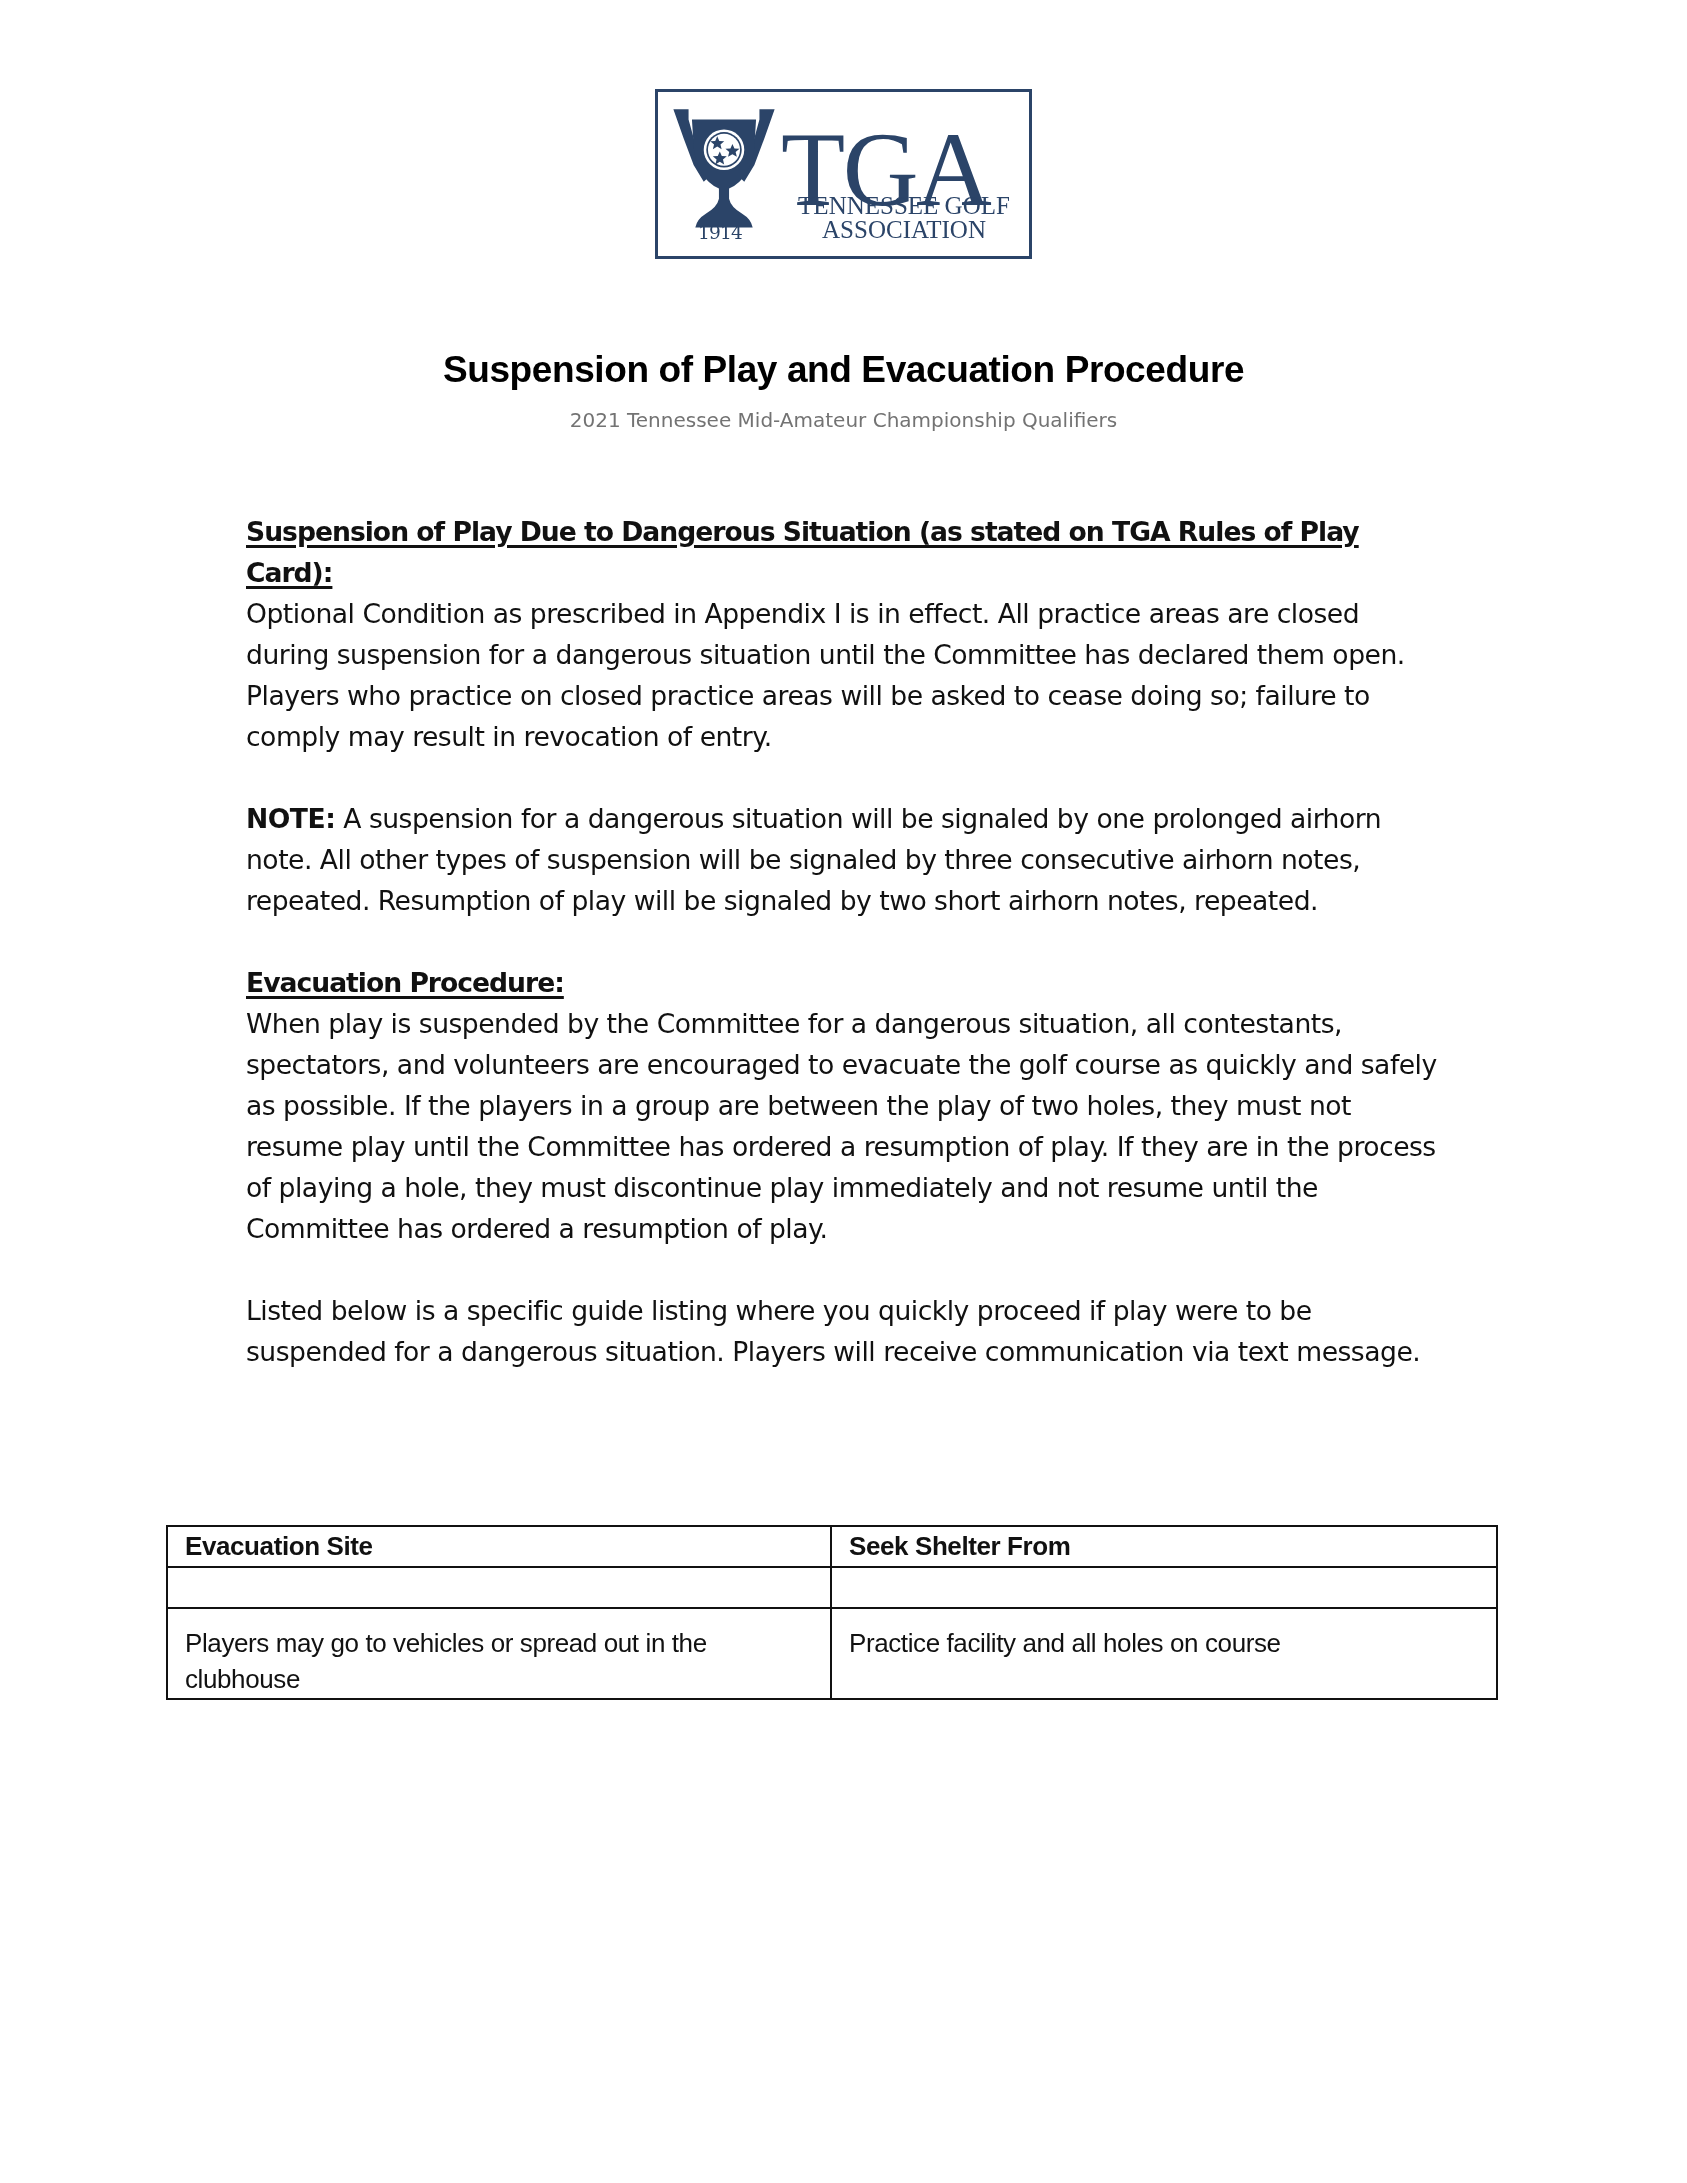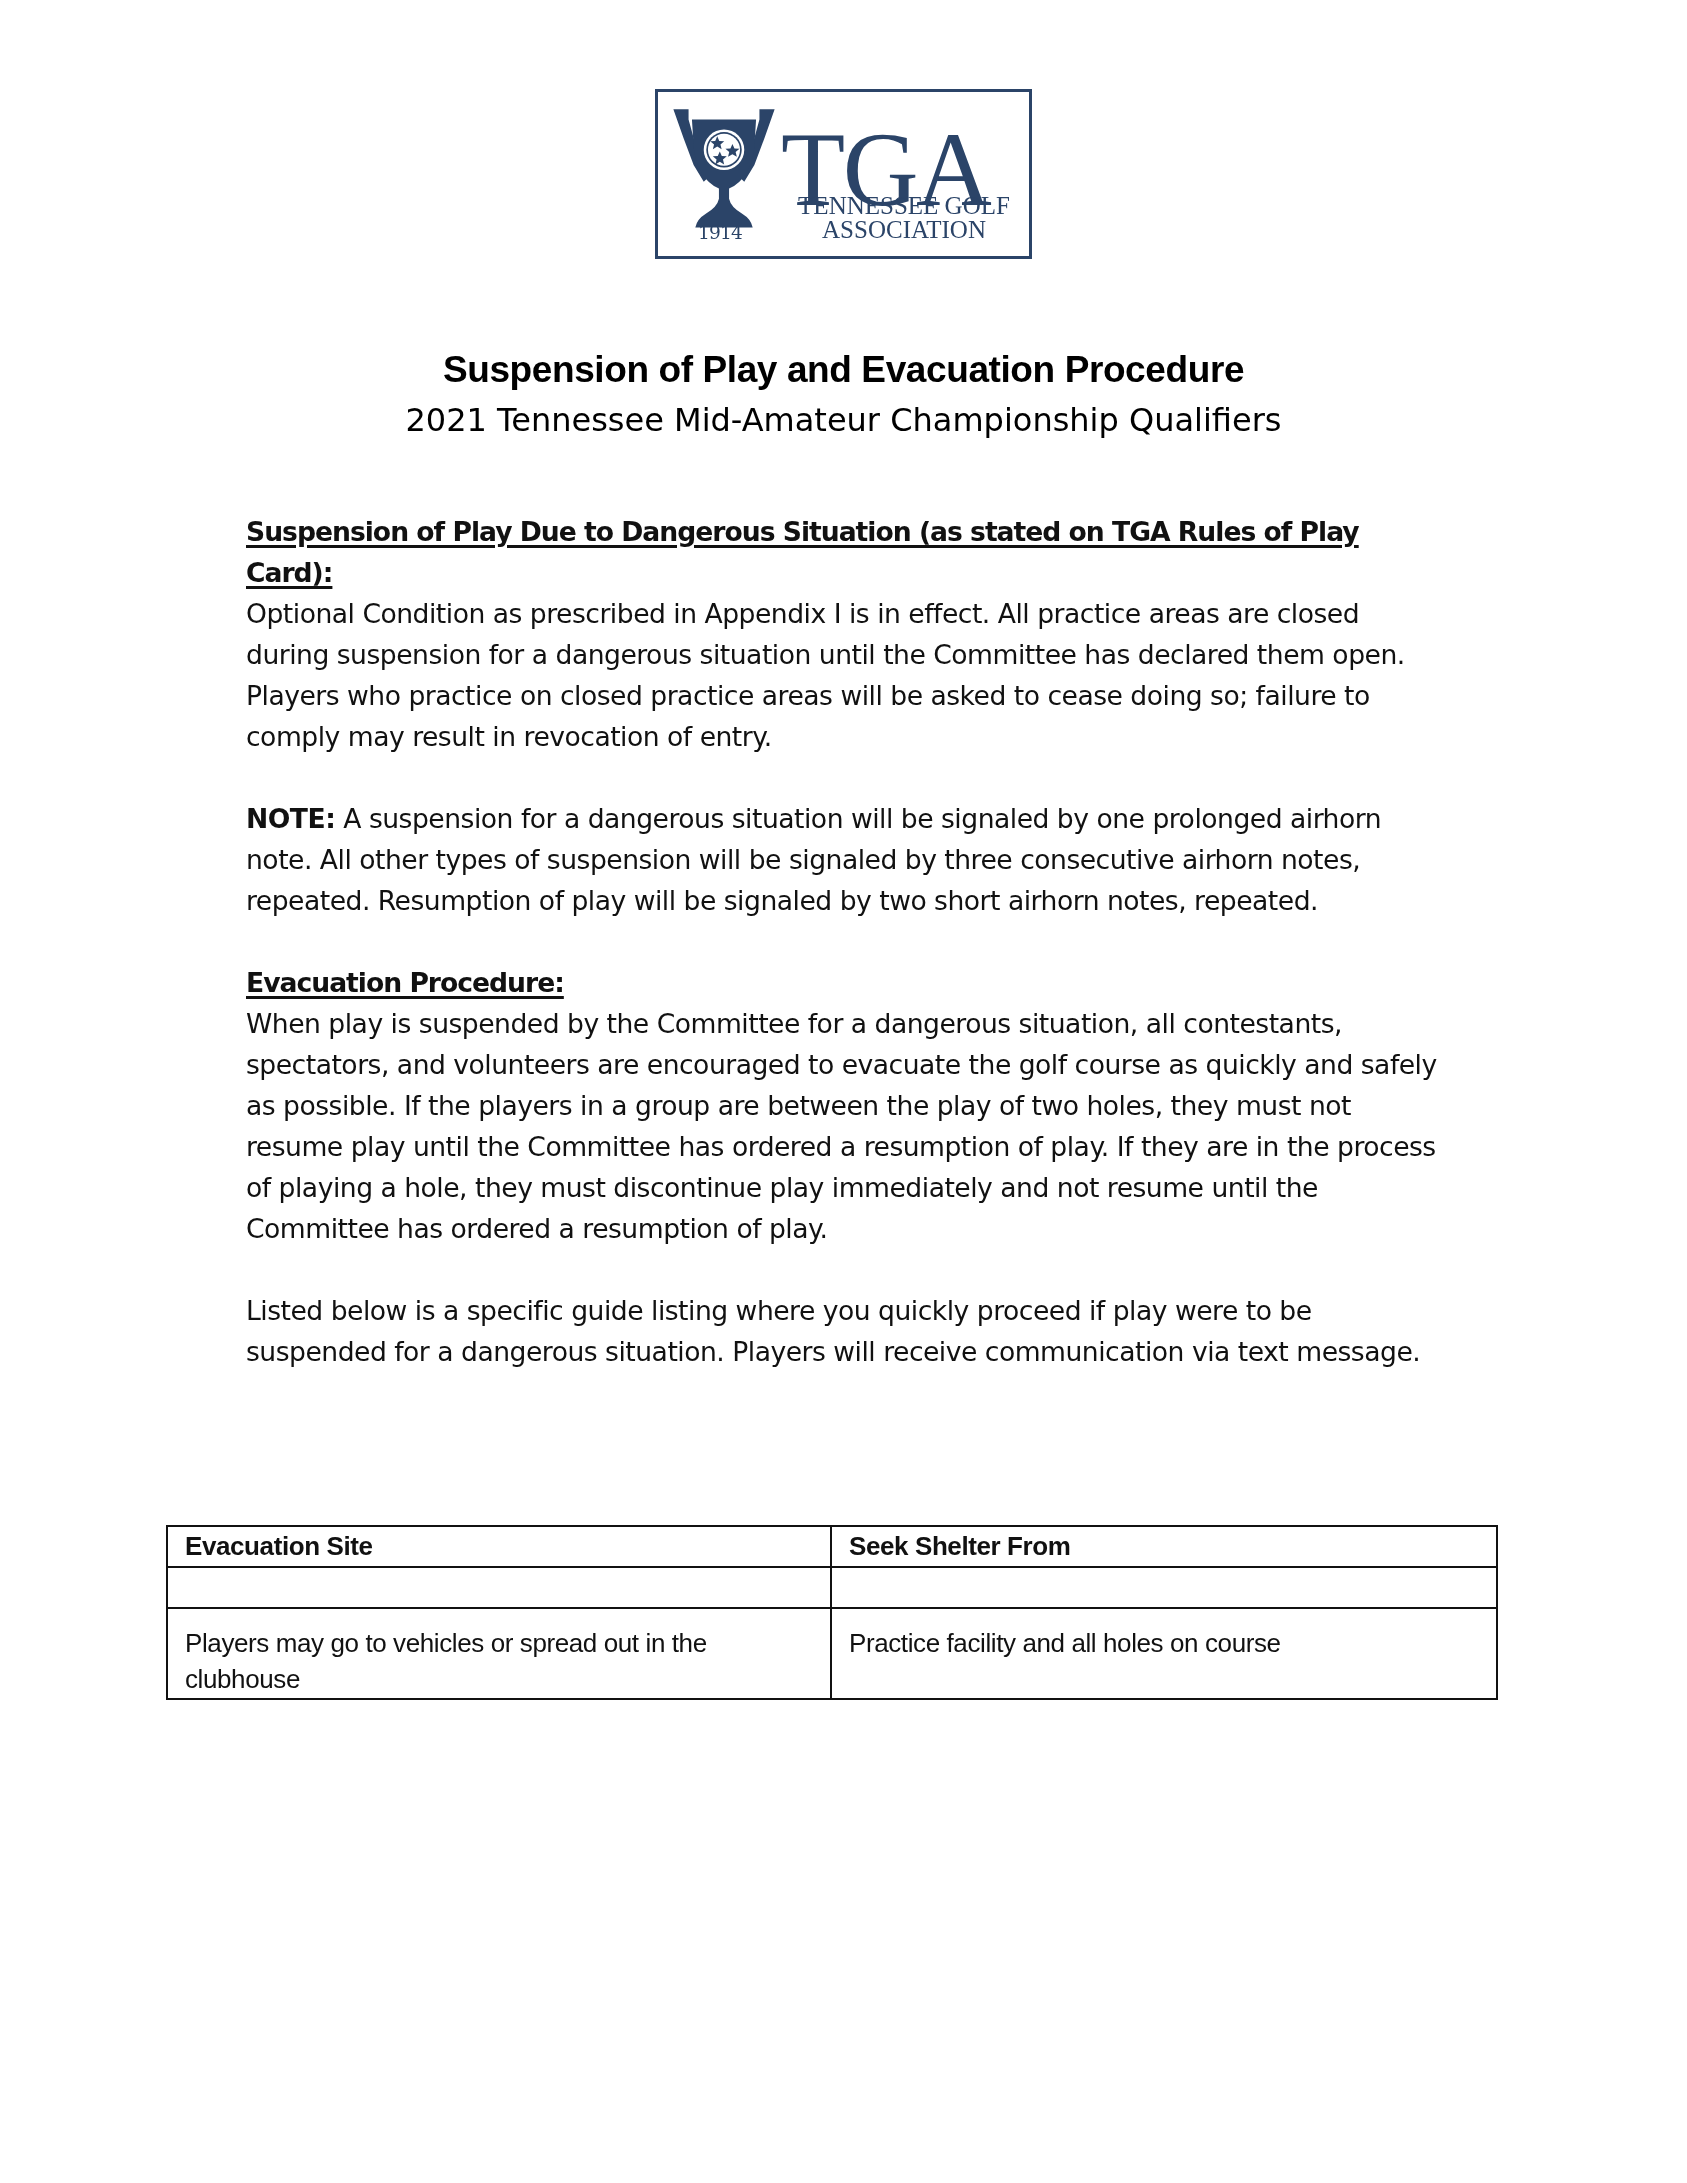--- a/index.html
+++ b/index.html
@@ -92,23 +92,23 @@
     color: #000000;
     letter-spacing: -0.4px;
   }
   .subtitle {
     position: absolute;
     left: 0;
     top: 402px;
     width: 1687px;
     text-align: center;
     font-family: "DejaVu Sans", sans-serif;
-    font-size: 32px;
+    font-size: 20px;
     line-height: 37px;
-    color: #000000;
+    color: #737373;
   }
 
   
   .content {
     position: absolute;
     left: 246px;
     top: 491px;
     width: 1198px;
     font-family: "DejaVu Sans", sans-serif;
     font-size: 26.6px;

